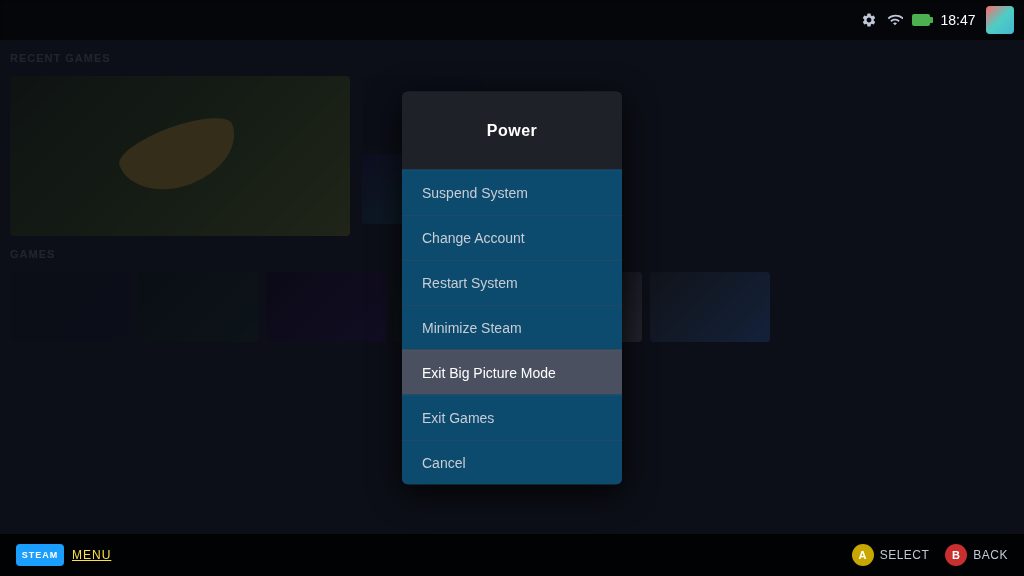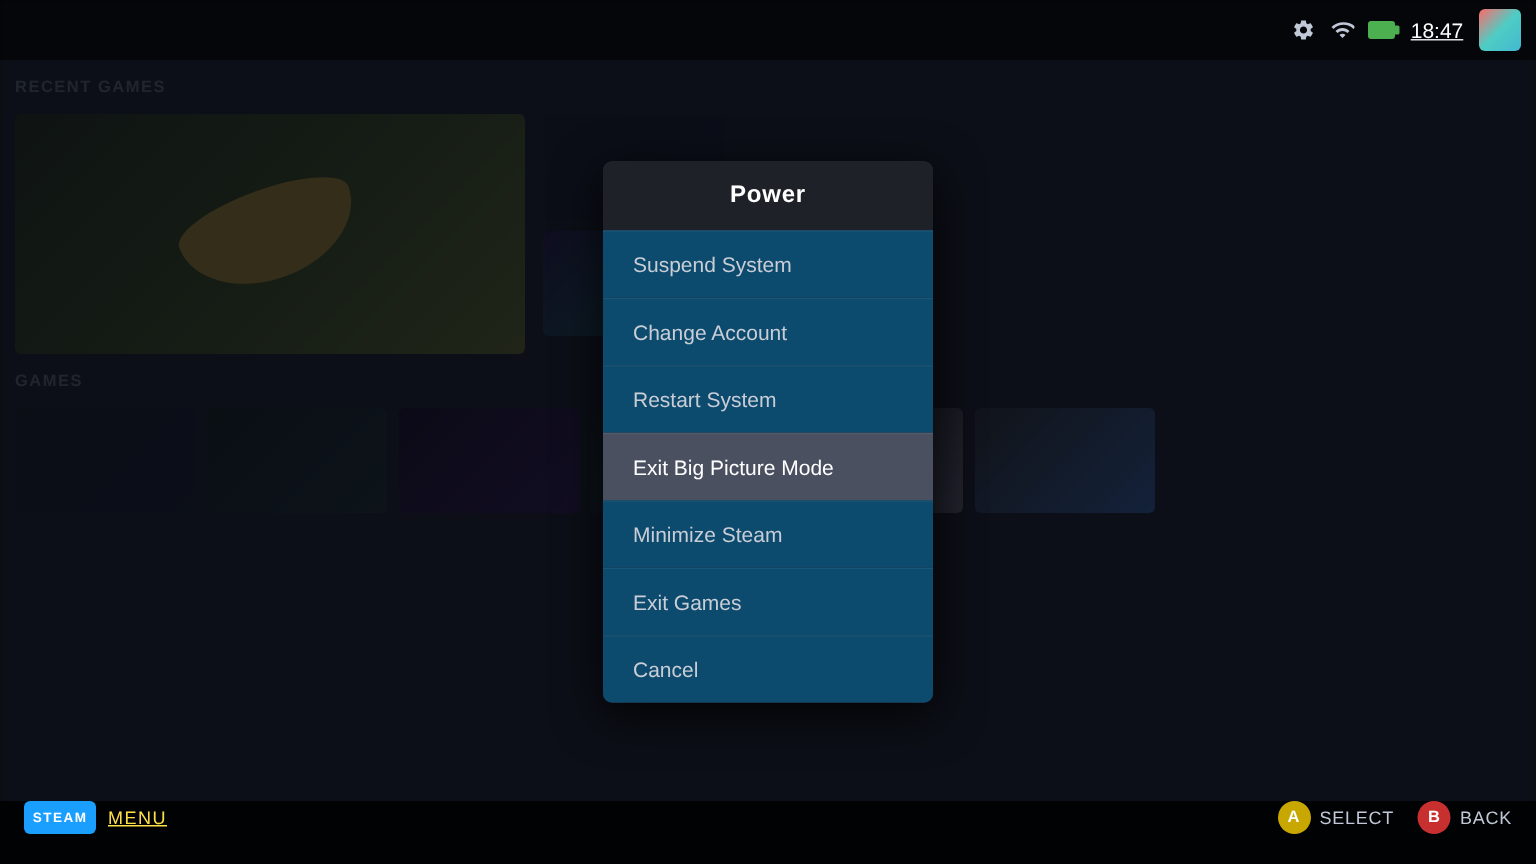--- a/index.html
+++ b/index.html
@@ -38,21 +38,20 @@
       top: 0;
       right: 0;
       height: 40px;
       display: flex;
       align-items: center;
       gap: 8px;
       padding: 0 10px;
       z-index: 10;
       color: #e0e0e0;
       font-size: 13px;
-      text-decoration: underline;
     }
 
     .status-icon {
       width: 18px;
       height: 18px;
       display: flex;
       align-items: center;
       justify-content: center;
     }
 
@@ -176,21 +175,21 @@
       z-index: 20;
       box-shadow: 0 8px 32px rgba(0,0,0,0.8);
     }
 
     .power-menu-title {
       background: #1e2128;
       color: #ffffff;
       text-align: center;
       font-size: 16px;
       font-weight: 600;
-      padding: 14px 16px;
+      padding: 30px 16px;
       letter-spacing: 0.5px;
     }
 
     .menu-item {
       display: block;
       width: 100%;
       padding: 14px 20px;
       background: #0c4a6e;
       color: #c8cdd6;
       font-size: 14px;
@@ -208,21 +207,21 @@
 
     
     .bottom-bar {
       position: absolute;
       bottom: 0;
       left: 0;
       right: 0;
       height: 42px;
       background: rgba(0, 0, 0, 0.85);
       display: flex;
-      align-items: flex-start;
+      align-items: center;
       justify-content: space-between;
       padding: 0 16px;
       z-index: 10;
     }
 
     .steam-badge {
       display: flex;
       align-items: center;
       gap: 8px;
     }
@@ -335,22 +334,22 @@
 </div>
 
 <div class="overlay-dim"></div>
 
 <div class="power-menu">
   <div class="power-menu-title">Power</div>
 
   <button class="menu-item">Suspend System</button>
   <button class="menu-item">Change Account</button>
   <button class="menu-item">Restart System</button>
+  <button class="menu-item">Minimize Steam</button>
   <button class="menu-item highlighted">Exit Big Picture Mode</button>
-  <button class="menu-item">Minimize Steam</button>
   <button class="menu-item">Exit Games</button>
   <button class="menu-item">Cancel</button>
 </div>
 
 <div class="bottom-bar">
   <div class="steam-badge">
     <div class="steam-logo">STEAM</div>
     <span class="bottom-label">MENU</span>
   </div>
 

